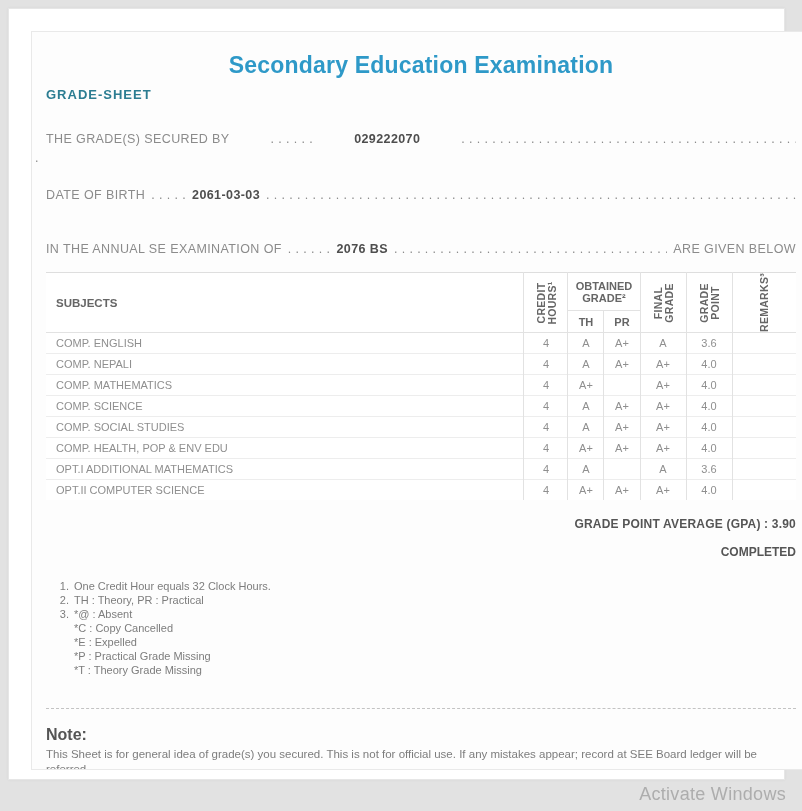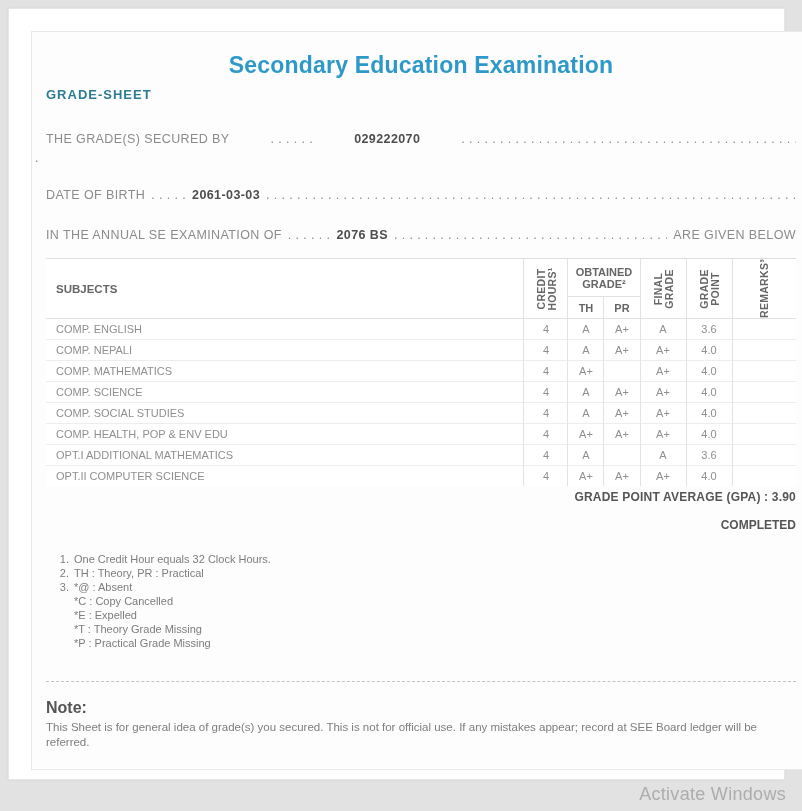--- a/index.html
+++ b/index.html
@@ -30,21 +30,21 @@
     display:flex;align-items:baseline;white-space:nowrap;overflow:hidden;
     font-size:12.5px;color:#8b8b8b;letter-spacing:0.4px;
   }
   .dotline .gap{margin:0 6px;flex:0 0 auto;}
   .dotline .val{font-weight:700;color:#4e4e4e;flex:0 0 auto;}
   .dotline .fill{flex:1 1 auto;overflow:hidden;margin-left:6px;}
   .dotline .suffix{margin-left:6px;flex:0 0 auto;}
   #line1{margin-top:30px;gap:35px;}
   .overflow-dot{margin:5px 0 0 -11px;height:14px;font-size:12.5px;color:#8b8b8b;}
   #line-dob{margin-top:23px;}
-  #line-exam{margin-top:26px;}
+  #line-exam{margin-top:40px;}
 
   table{
     width:100%;border-collapse:collapse;table-layout:fixed;
     margin-top:16px;background:#ffffff;border-top:1px solid #dedede;
   }
   col.c-credit{width:44px;} col.c-th{width:36px;} col.c-pr{width:36px;}
   col.c-final{width:46px;} col.c-gp{width:46px;} col.c-rem{width:64px;}
   thead th{font-weight:700;color:#666;font-size:11px;padding:0;}
   thead tr.r1{height:38px;} thead tr.r2{height:22px;}
   th.left{text-align:left;padding-left:10px;font-size:11.5px;}
@@ -60,21 +60,21 @@
   tr.r2 th{border-top:1px solid #e2e2e2;font-size:11px;}
   tbody td{
     border-top:1px solid #ededed;font-size:11px;color:#8f8f8f;
     height:18px;padding:1px 4px;
   }
   tbody tr:first-child td{border-top:1px solid #e2e2e2;}
   tbody td.c{text-align:center;}
   tbody td.subject{text-align:left;padding-left:10px;}
 
   .gpa{ text-align:right;font-weight:700;font-size:12px;color:#555;
-        margin-top:4px;letter-spacing:0.2px;}
+        margin-top:17px;letter-spacing:0.2px;}
   .status{text-align:right;font-weight:700;font-size:12px;color:#555;margin-top:14px;}
 
   .footnotes{margin:20px 0 0 8px;font-size:11px;color:#7d7d7d;}
   .fn-line{display:flex;line-height:14px;}
   .fn-num{width:15px;text-align:right;margin-right:5px;flex:0 0 auto;}
 
   .dashed{border-top:1px dashed #c3c3c3;margin-top:31px;}
   .note{margin-top:17px;}
   .note-title{font-weight:700;font-size:16px;color:#555;}
   .note-body{font-size:11.5px;color:#7d7d7d;line-height:15px;margin-top:3px;width:97%;}
@@ -247,25 +247,25 @@
       <div class="fn-line">
         <span class="fn-num"></span>
         <span class="fn-text">*C : Copy Cancelled</span>
       </div>
       <div class="fn-line">
         <span class="fn-num"></span>
         <span class="fn-text">*E : Expelled</span>
       </div>
       <div class="fn-line">
         <span class="fn-num"></span>
+        <span class="fn-text">*P : Practical Grade Missing</span>
+      </div>
+      <div class="fn-line">
+        <span class="fn-num"></span>
         <span class="fn-text">*T : Theory Grade Missing</span>
-      </div>
-      <div class="fn-line">
-        <span class="fn-num"></span>
-        <span class="fn-text">*P : Practical Grade Missing</span>
       </div>
     </div>
 
     <div class="dashed"></div>
 
     <div class="note">
       <div class="note-title">Note:</div>
       <div class="note-body">This Sheet is for general idea of grade(s) you secured. This is not for official use. If any mistakes appear; record at SEE Board ledger will be referred.</div>
     </div>
 

